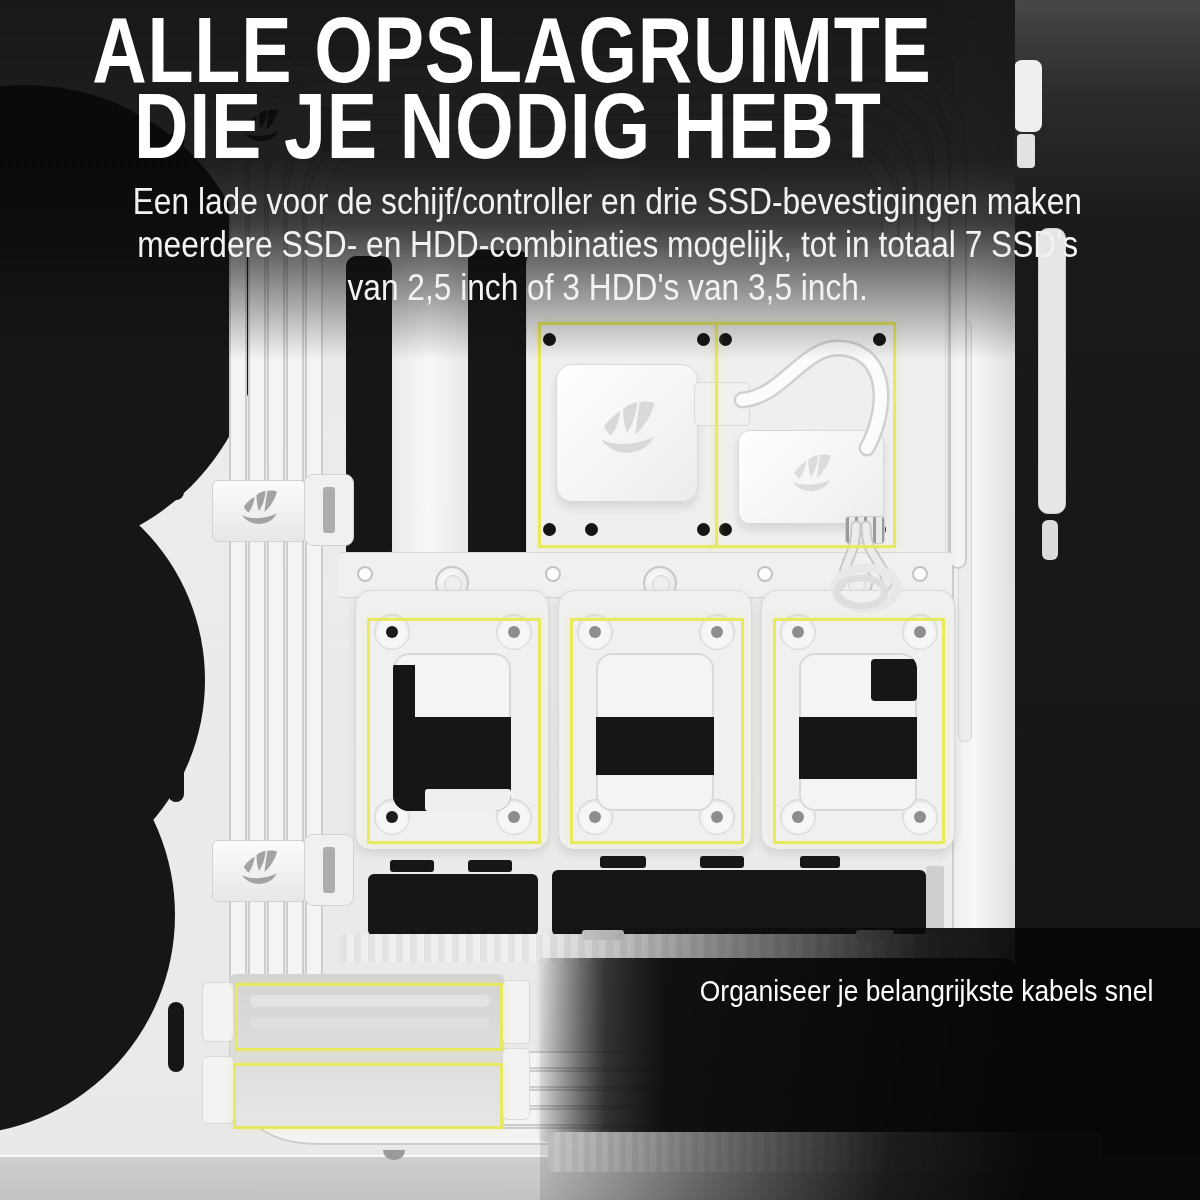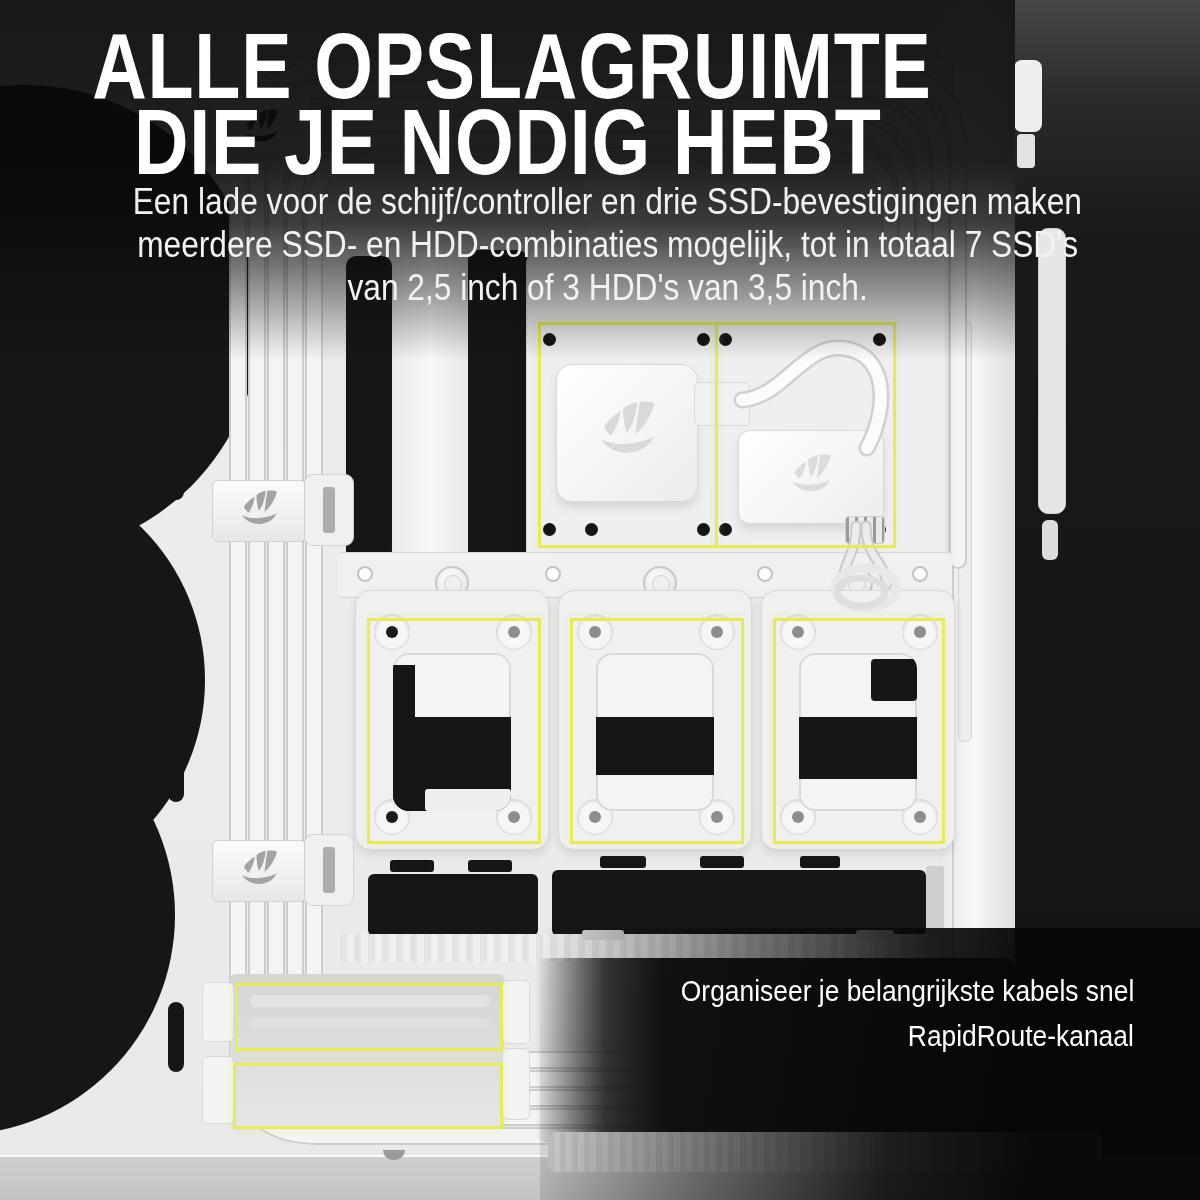--- a/index.html
+++ b/index.html
@@ -28,27 +28,27 @@
   .tray-cut{position:absolute;left:37px;top:62px;width:118px;height:158px;border-radius:16px;
         background:#f4f4f4;box-shadow:inset 0 0 0 2px #d9d9d9;overflow:hidden;}
   .clip{position:absolute;background:#f3f3f3;border:1px solid #d9d9d9;border-radius:6px;}
   .strapbody{position:absolute;background:linear-gradient(180deg,#fbfbfb,#e7e7e7);
         border:1px solid #d2d2d2;border-radius:6px;display:flex;align-items:center;justify-content:center;}
   .buckle{position:absolute;background:#f0f0f0;border:1px solid #d2d2d2;border-radius:9px;}
   .buckle i{position:absolute;left:50%;top:50%;width:12px;height:46px;margin:-23px 0 0 -6px;
         background:#adadad;border-radius:3px;display:block;}
   .logo{display:block;}
   
-  .headline{position:absolute;left:0;top:28px;width:1015px;text-align:center;color:#ffffff;z-index:60;}
+  .headline{position:absolute;left:0;top:12px;width:1015px;text-align:center;color:#ffffff;z-index:60;}
   .h-line{font-size:92px;line-height:76px;font-weight:bold;letter-spacing:1px;white-space:nowrap;}
   .h-line span{display:inline-block;transform:scaleX(.82);transform-origin:50% 50%;}
   .subhead{position:absolute;left:0;top:180px;width:1215px;text-align:center;color:#f2f2f2;z-index:60;}
   .s-line{font-size:36px;line-height:43px;font-weight:normal;white-space:nowrap;}
   .s-line span{display:inline-block;transform:scaleX(.88);transform-origin:50% 50%;}
-  .callout{position:absolute;right:66px;top:968px;width:720px;text-align:right;color:#ffffff;z-index:61;}
+  .callout{position:absolute;right:47px;top:968px;width:720px;text-align:right;color:#ffffff;z-index:61;}
   .c-line{font-size:30px;line-height:45px;font-weight:normal;white-space:nowrap;}
   .c-line span{display:inline-block;transform:scaleX(.88);transform-origin:100% 50%;}
   svg.layer{position:absolute;left:0;top:0;pointer-events:none;}
   .cable-outer{fill:none;stroke:#cdcdcd;stroke-width:18;stroke-linecap:round;}
   .cable-inner{fill:none;stroke:#f4f4f4;stroke-width:14;stroke-linecap:round;}
 </style>
 </head>
 <body>
 
 <div id="stage">
@@ -290,16 +290,15 @@
     <div class="h-line"><span>ALLE OPSLAGRUIMTE</span></div>
     <div class="h-line"><span>DIE JE NODIG HEBT</span></div>
   </div>
   <div class="subhead">
     <div class="s-line"><span>Een lade voor de schijf/controller en drie SSD-bevestigingen maken</span></div>
     <div class="s-line"><span>meerdere SSD- en HDD-combinaties mogelijk, tot in totaal 7 SSD's</span></div>
     <div class="s-line"><span>van 2,5 inch of 3 HDD's van 3,5 inch.</span></div>
   </div>
   <div class="callout">
     <div class="c-line"><span>Organiseer je belangrijkste kabels snel</span></div>
-    <div class="c-line"><span>RapidRoute-kanaal</span></div>
   </div>
 
 </div>
 
 </body></html>

